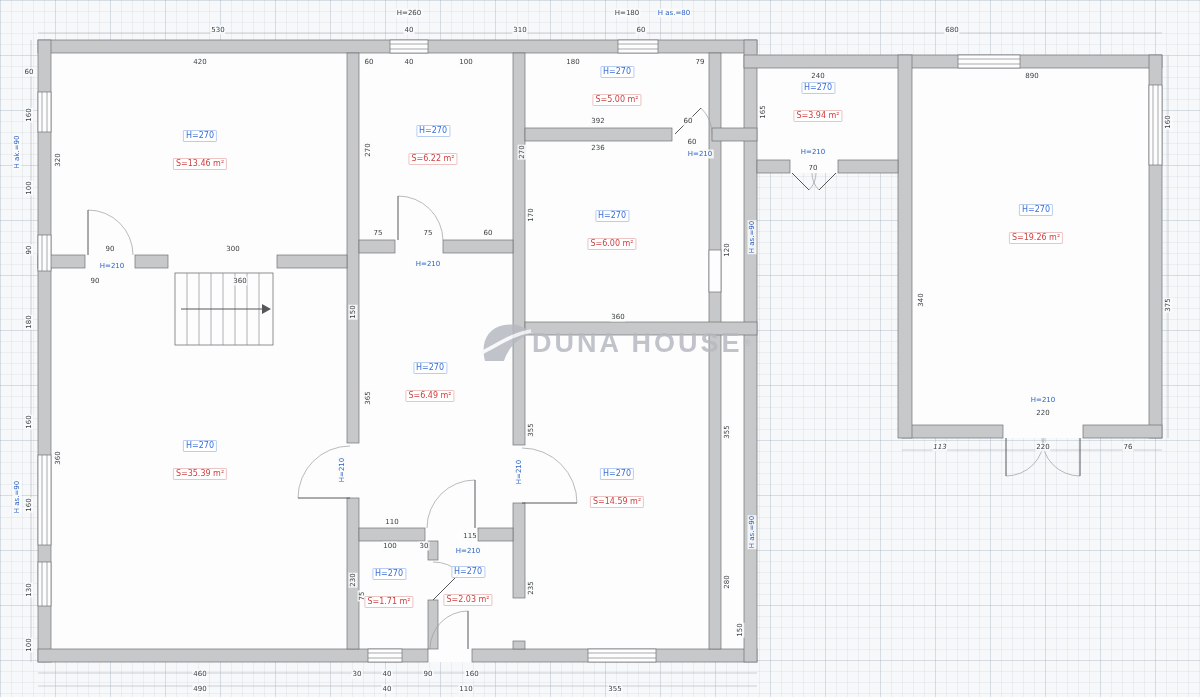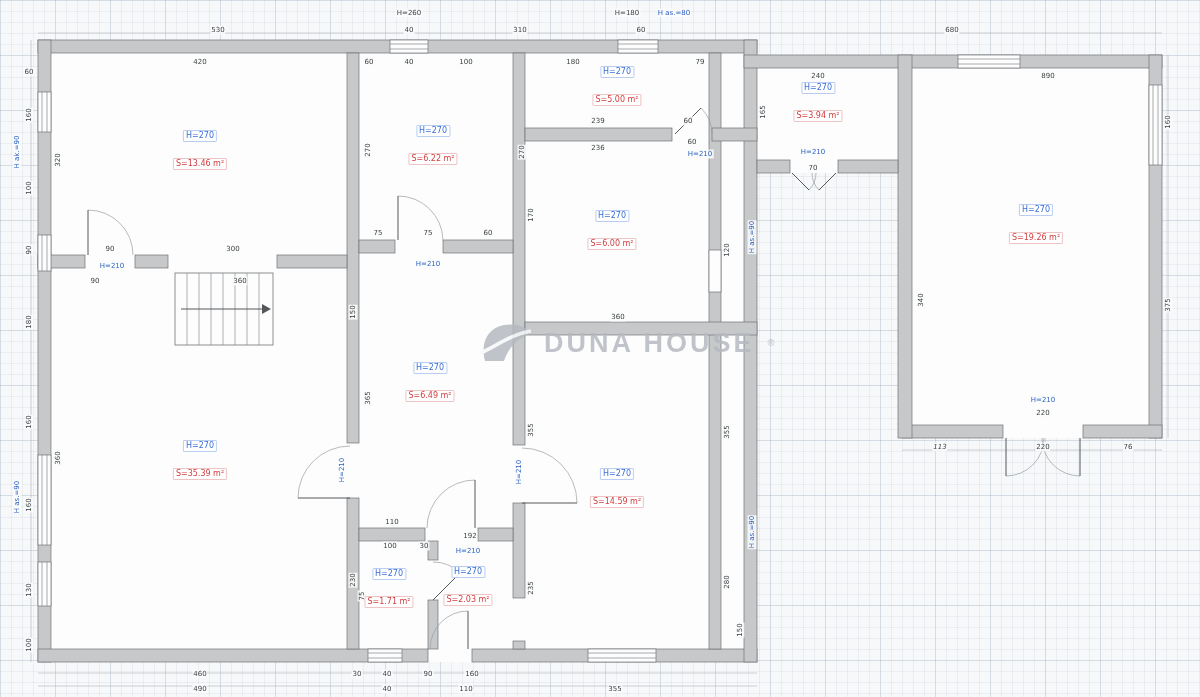--- a/index.html
+++ b/index.html
@@ -29,21 +29,21 @@
   .h-label{
     color:#3a6fd8;border:1px solid #b9cdf2;background:rgba(255,255,255,0.9);
     font-size:8px;line-height:10px;padding:0 2px;border-radius:1px;
   }
   .s-label{
     color:#d04040;border:1px solid #eec3c3;background:rgba(255,255,255,0.9);
     font-size:8px;line-height:10px;padding:0 2px;border-radius:1px;
   }
   .watermark{
     position:absolute;left:478px;top:322px;display:flex;align-items:center;
-    gap:12px;opacity:0.85;z-index:4;pointer-events:none;
+    gap:0;opacity:0.85;z-index:4;pointer-events:none;
   }
   .wm-text{
     font-family:"Liberation Sans",sans-serif;font-weight:700;font-size:27px;
     letter-spacing:3px;color:#b6bac0;line-height:42px;
   }
   .wm-reg{font-size:9px;color:#b6bac0;line-height:18px;}
 </style>
 </head>
 <body>
 
@@ -249,21 +249,21 @@
       <span class="dim" style="left: 409px; top: 13px;">H=260</span>
       <span class="dim" style="left: 627px; top: 13px;">H=180</span>
       <span class="dim blue" style="left: 674px; top: 13px;">H as.=80</span>
       <span class="dim" style="left: 200px; top: 62px;">420</span>
       <span class="dim" style="left: 369px; top: 62px;">60</span>
       <span class="dim" style="left: 409px; top: 62px;">40</span>
       <span class="dim" style="left: 466px; top: 62px;">100</span>
       <span class="dim" style="left: 573px; top: 62px;">180</span>
       <span class="dim" style="left: 700px; top: 62px;">79</span>
       <span class="dim" style="left: 818px; top: 76px;">240</span>
-      <span class="dim" style="left: 1032px; top: 76px; margin-left: 16px;">890</span>
+      <span class="dim" style="left: 1032px; top: 76px;">890</span>
       <span class="dim" style="left: 29px; top: 72px;">60</span>
       <span class="dim v" style="left: 29px; top: 115px;">160</span>
       <span class="dim v" style="left: 29px; top: 188px;">100</span>
       <span class="dim v" style="left: 29px; top: 250px;">90</span>
       <span class="dim v" style="left: 29px; top: 322px;">180</span>
       <span class="dim v" style="left: 29px; top: 422px;">160</span>
       <span class="dim v" style="left: 29px; top: 505px;">160</span>
       <span class="dim v" style="left: 29px; top: 590px;">130</span>
       <span class="dim v" style="left: 29px; top: 645px;">100</span>
       <span class="dim v" style="left: 58px; top: 160px;">320</span>
@@ -280,21 +280,21 @@
       <span class="dim v" style="left: 368px; top: 398px;">365</span>
       <span class="dim v" style="left: 353px; top: 580px;">230</span>
       <span class="dim" style="left: 378px; top: 233px;">75</span>
       <span class="dim" style="left: 428px; top: 233px;">75</span>
       <span class="dim" style="left: 488px; top: 233px;">60</span>
       <span class="dim blue" style="left: 428px; top: 264px;">H=210</span>
       <span class="dim v" style="left: 522px; top: 152px;">270</span>
       <span class="dim v" style="left: 531px; top: 215px;">170</span>
       <span class="dim v" style="left: 531px; top: 430px;">355</span>
       <span class="dim v" style="left: 531px; top: 588px;">235</span>
-      <span class="dim" style="left: 598px; top: 121px;">239</span>
+      <span class="dim" style="left: 598px; top: 121px;">392</span>
       <span class="dim" style="left: 688px; top: 121px;">60</span>
       <span class="dim" style="left: 598px; top: 148px;">236</span>
       <span class="dim" style="left: 692px; top: 142px;">60</span>
       <span class="dim blue" style="left: 700px; top: 154px;">H=210</span>
       <span class="dim" style="left: 618px; top: 317px;">360</span>
       <span class="dim v" style="left: 727px; top: 250px;">120</span>
       <span class="dim v" style="left: 727px; top: 432px;">355</span>
       <span class="dim v" style="left: 727px; top: 582px;">280</span>
       <span class="dim v blue" style="left: 752px; top: 237px;">H as.=90</span>
       <span class="dim v blue" style="left: 752px; top: 532px;">H as.=90</span>
@@ -307,21 +307,21 @@
       <span class="dim v" style="left: 1168px; top: 122px;">160</span>
       <span class="dim v" style="left: 1168px; top: 305px;">375</span>
       <span class="dim" style="left: 940px; top: 447px; font-style: italic;">113</span>
       <span class="dim" style="left: 1043px; top: 447px;">220</span>
       <span class="dim" style="left: 1128px; top: 447px;">76</span>
       <span class="dim" style="left: 1043px; top: 413px;">220</span>
       <span class="dim blue" style="left: 1043px; top: 400px;">H=210</span>
       <span class="dim" style="left: 392px; top: 522px;">110</span>
       <span class="dim" style="left: 390px; top: 546px;">100</span>
       <span class="dim" style="left: 424px; top: 546px;">30</span>
-      <span class="dim" style="left: 470px; top: 536px;">192</span>
+      <span class="dim" style="left: 470px; top: 536px;">115</span>
       <span class="dim blue" style="left: 468px; top: 551px;">H=210</span>
       <span class="dim v" style="left: 362px; top: 596px;">75</span>
       <span class="dim" style="left: 200px; top: 674px;">460</span>
       <span class="dim" style="left: 357px; top: 674px;">30</span>
       <span class="dim" style="left: 387px; top: 674px;">40</span>
       <span class="dim" style="left: 428px; top: 674px;">90</span>
       <span class="dim" style="left: 472px; top: 674px;">160</span>
       <span class="dim" style="left: 200px; top: 689px;">490</span>
       <span class="dim" style="left: 387px; top: 689px;">40</span>
       <span class="dim" style="left: 466px; top: 689px;">110</span>

